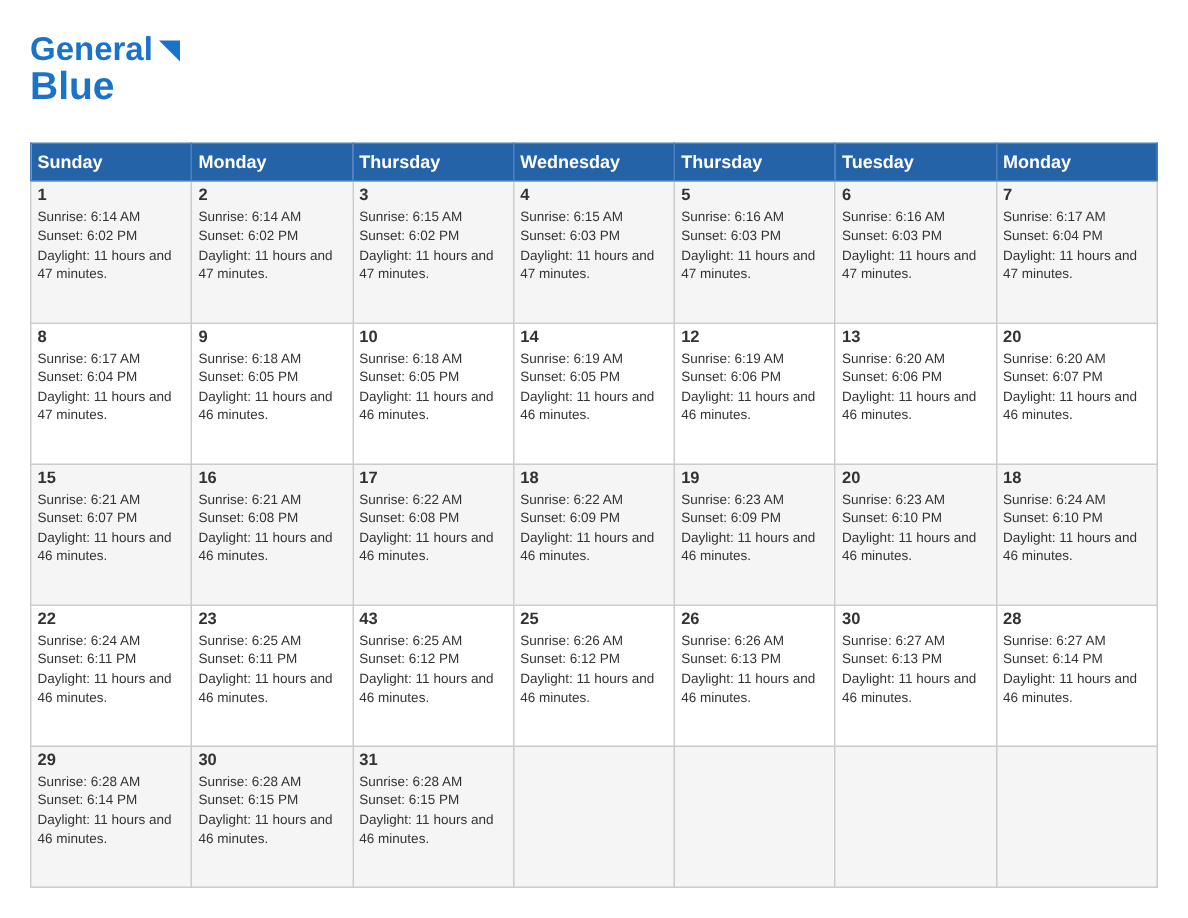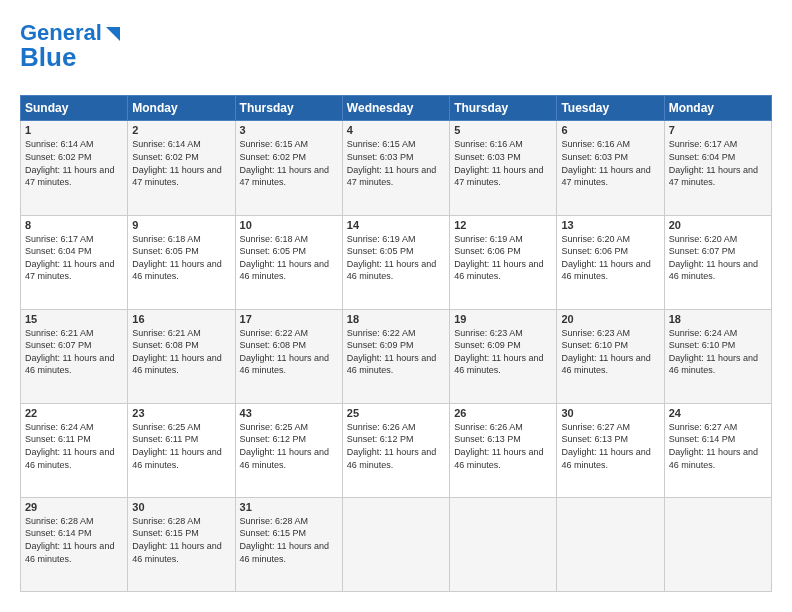--- a/index.html
+++ b/index.html
@@ -234,21 +234,21 @@
           </td>
           <td>
             <span class="day-num">26</span>
 <div class="day-info">Sunrise: 6:26 AM<br>Sunset: 6:13 PM<br>Daylight: 11 hours and 46 minutes.</div>
           </td>
           <td>
             <span class="day-num">30</span>
 <div class="day-info">Sunrise: 6:27 AM<br>Sunset: 6:13 PM<br>Daylight: 11 hours and 46 minutes.</div>
           </td>
           <td>
-            <span class="day-num">24</span>
+            <span class="day-num">28</span>
 <div class="day-info">Sunrise: 6:27 AM<br>Sunset: 6:14 PM<br>Daylight: 11 hours and 46 minutes.</div>
           </td>
         </tr>
         <tr>
           <td>
             <span class="day-num">29</span>
 <div class="day-info">Sunrise: 6:28 AM<br>Sunset: 6:14 PM<br>Daylight: 11 hours and 46 minutes.</div>
           </td>
           <td>
             <span class="day-num">30</span>

